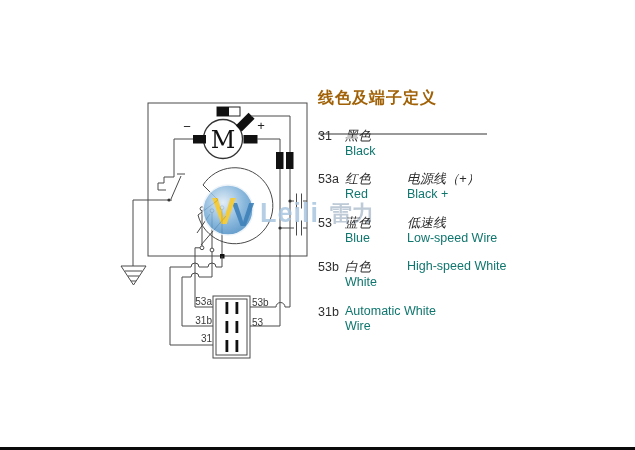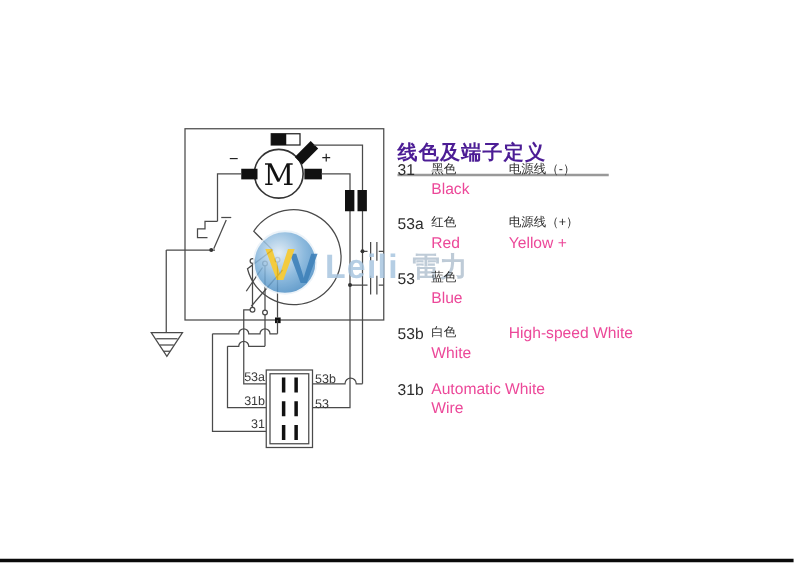--- a/index.html
+++ b/index.html
@@ -1,28 +1,28 @@
 <!DOCTYPE html>
 <html><head>
 <meta charset="utf-8">
 <style>
   html,body{margin:0;padding:0;background:#fff;}
   body{width:635px;height:450px;position:relative;overflow:hidden;
        font-family:"Liberation Sans",sans-serif;color:#333;}
   .stage{position:absolute;inset:0;}
   svg text{font-family:"Liberation Sans",sans-serif;}
-  .legend-title{position:absolute;left:318px;top:112px;width:169px;
-       font-size:16px;font-weight:bold;color:#4c1d95;letter-spacing:1px;
-       padding-bottom:6px;border-bottom:2px solid #999;}
+  .legend-title{position:absolute;left:318px;top:88px;width:169px;
+       font-size:16px;font-weight:bold;color:#a16207;letter-spacing:1px;
+       padding-bottom:24px;border-bottom:2px solid #999;}
   .lrow{position:absolute;left:318px;display:flex;width:300px;}
   .lid{width:27px;font-size:12.5px;color:#2e2e2e;padding-top:1px;}
   .lcol{width:62px;}
   .ldesc{width:104px;}
-  .cn{font-size:10px;line-height:16px;color:#2a2a2a;}
-  .en{font-size:12.5px;line-height:15px;color:#ec4899;}
+  .cn{font-size:13px;line-height:16px;color:#2a2a2a;font-style:italic;}
+  .en{font-size:12.5px;line-height:15px;color:#0f766e;}
   .bottom-bar{position:absolute;left:0;bottom:0;width:635px;height:3px;background:#0a0a0a;}
   .wm-latin{font-weight:bold;fill:#a9c6e0;font-size:27px;letter-spacing:1px;}
   .wm-cn{font-weight:bold;fill:#b3c2d1;font-size:22px;}
 </style>
 </head>
 <body>
 
 <div class="stage">
 
 <svg width="635" height="450" viewBox="0 0 635 450">
@@ -134,41 +134,44 @@
 
 <div class="legend-title">线色及端子定义</div>
 
 <div class="lrow" style="top:128px">
   <div class="lid">31</div>
   <div class="lcol">
     <div class="cn">黑色</div>
     <div class="en">Black</div>
   </div>
   <div class="ldesc">
-    <div class="cn">电源线（-）</div>
   </div>
 </div>
 
 <div class="lrow" style="top:171px">
   <div class="lid">53a</div>
   <div class="lcol">
     <div class="cn">红色</div>
     <div class="en">Red</div>
   </div>
   <div class="ldesc">
     <div class="cn">电源线（+）</div>
-    <div class="en">Yellow +</div>
+    <div class="en">Black +</div>
   </div>
 </div>
 
 <div class="lrow" style="top:215px">
   <div class="lid">53</div>
   <div class="lcol">
     <div class="cn">蓝色</div>
     <div class="en">Blue</div>
+  </div>
+  <div class="ldesc">
+    <div class="cn">低速线</div>
+    <div class="en">Low-speed Wire</div>
   </div>
 </div>
 
 <div class="lrow" style="top:259px">
   <div class="lid">53b</div>
   <div class="lcol">
     <div class="cn">白色</div>
     <div class="en">White</div>
   </div>
   <div class="ldesc">

